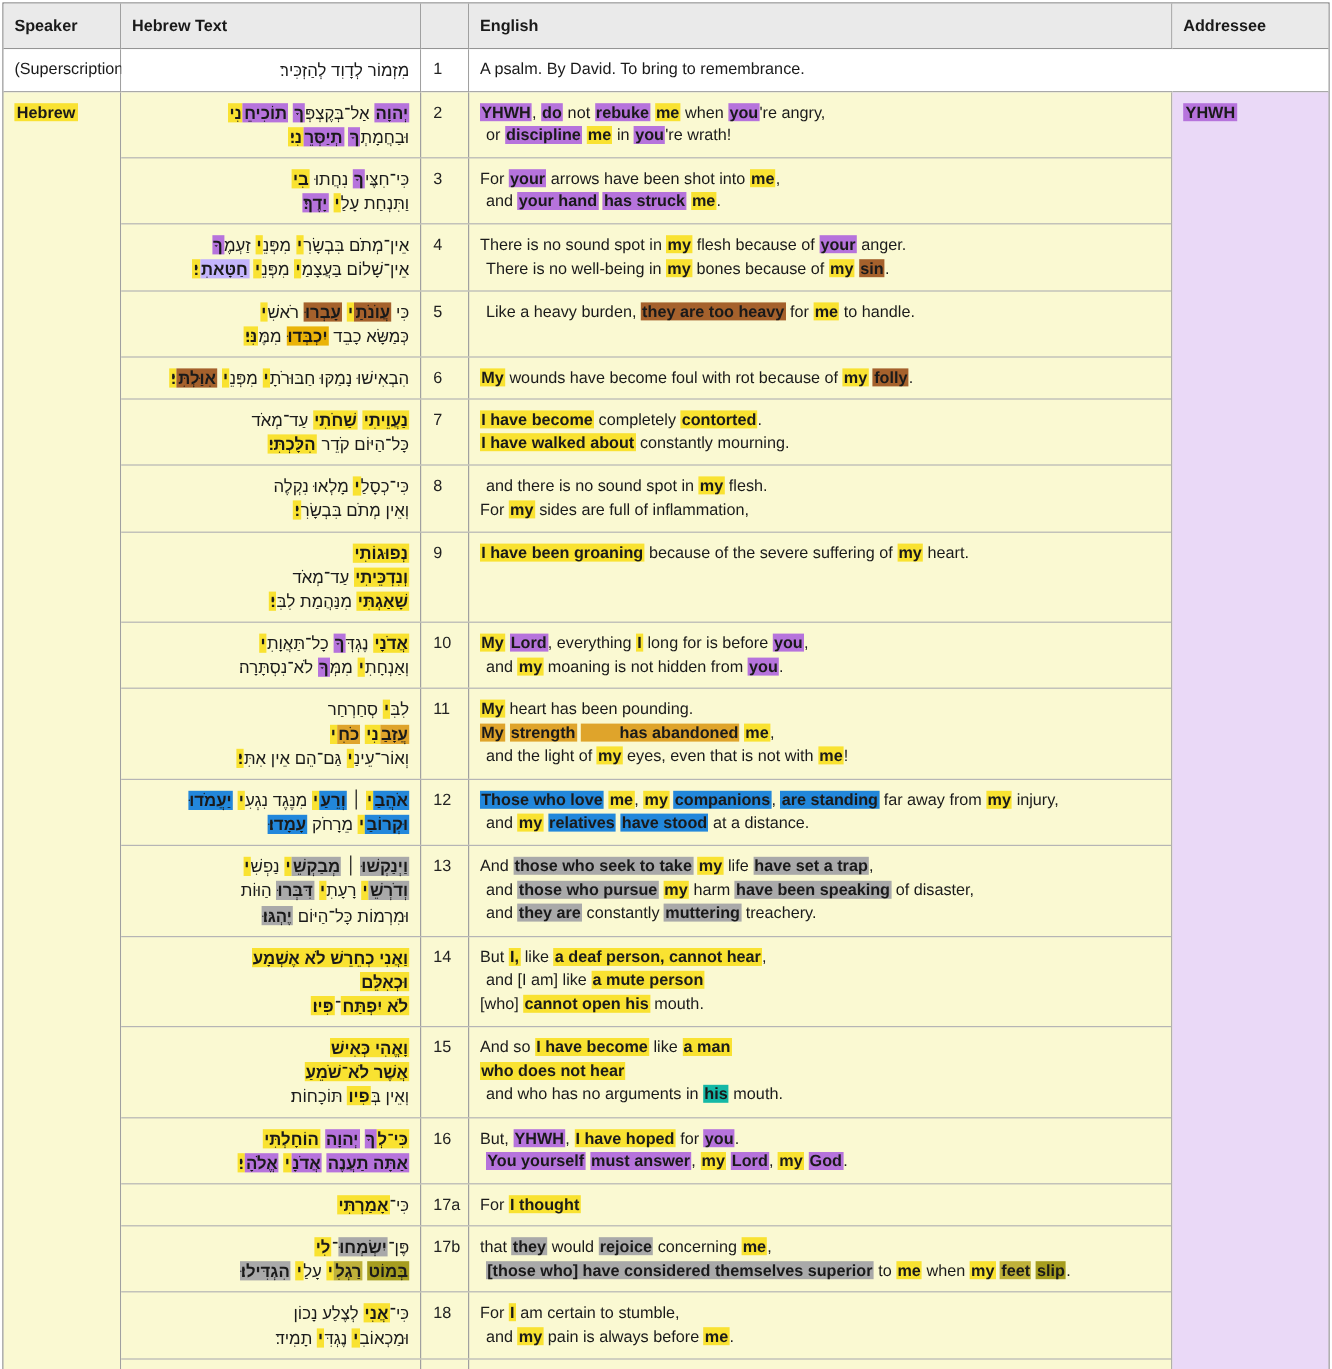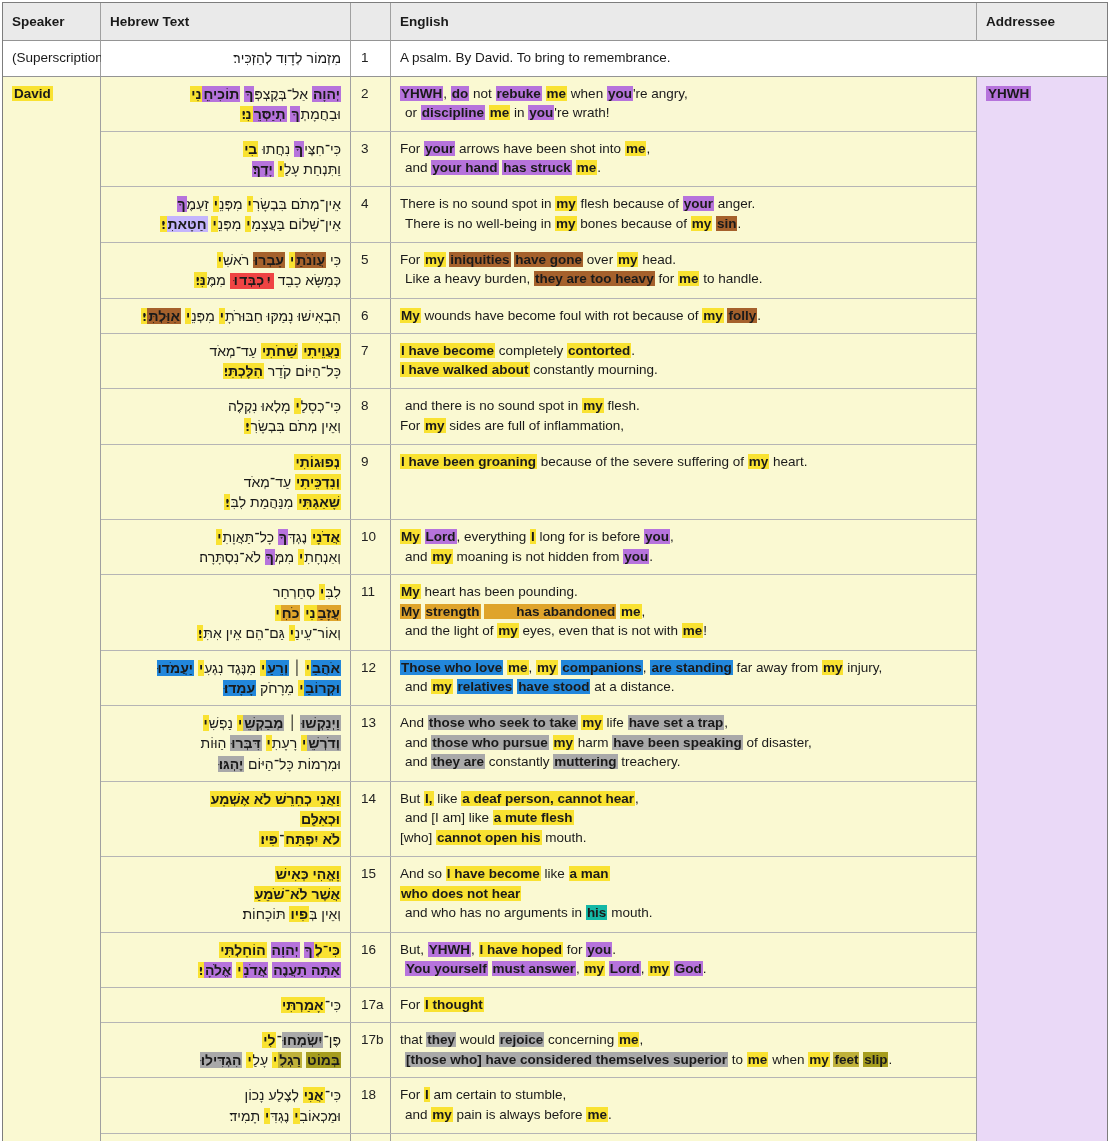--- a/index.html
+++ b/index.html
@@ -43,21 +43,21 @@
   <div class="row5 superscription">
     <div class="cell">(Superscription)</div>
     <div class="cell hebrew-cell">מִזְמוֹר לְדָוִד לְהַזְכִּיר׃</div>
     <div class="cell num-cell">1</div>
     <div class="cell english-cell">A psalm. By David. To bring to remembrance.</div>
     <div class="cell"></div>
   </div>
 
   <div class="block">
     <div class="cell speaker-cell">
-      <span class="tag" id="speaker-tag" style="background: rgb(249, 226, 49);">David</span>
+      <span class="tag" id="speaker-tag" style="background: rgb(249, 226, 49);">Hebrew</span>
     </div>
     <div class="mid" id="verse-rows">
         <div class="vrow">
           <div class="cell hebrew-cell">
             <div class="hline"><span class="hl" style="background: rgb(182, 115, 220);">יְהוָה</span><span> אַל־בְּקֶצְפְּ</span><span class="hl" style="background: rgb(182, 115, 220);">ךָ</span><span> </span><span class="hl" style="background: rgb(182, 115, 220);">תוֹכִיחֵ</span><span class="hl" style="background: rgb(249, 226, 49);">נִי</span></div>
             <div class="hline"><span>וּבַחֲמָתְ</span><span class="hl" style="background: rgb(182, 115, 220);">ךָ</span><span> </span><span class="hl" style="background: rgb(182, 115, 220);">תְיַסְּרֵ</span><span class="hl" style="background: rgb(249, 226, 49);">נִי׃</span></div>
           </div>
           <div class="cell num-cell">2</div>
           <div class="cell english-cell">
             <div class="eline"><span class="hl" style="background: rgb(182, 115, 220);">YHWH</span><span>, </span><span class="hl" style="background: rgb(182, 115, 220);">do</span><span> not </span><span class="hl" style="background: rgb(182, 115, 220);">rebuke</span><span> </span><span class="hl" style="background: rgb(249, 226, 49);">me</span><span> when </span><span class="hl" style="background: rgb(182, 115, 220);">you</span><span>'re angry,</span></div>
@@ -82,25 +82,24 @@
           </div>
           <div class="cell num-cell">4</div>
           <div class="cell english-cell">
             <div class="eline"><span>There is no sound spot in </span><span class="hl" style="background: rgb(249, 226, 49);">my</span><span> flesh because of </span><span class="hl" style="background: rgb(182, 115, 220);">your</span><span> anger.</span></div>
             <div class="eline indent"><span>There is no well-being in </span><span class="hl" style="background: rgb(249, 226, 49);">my</span><span> bones because of </span><span class="hl" style="background: rgb(249, 226, 49);">my</span><span> </span><span class="hl" style="background: rgb(165, 97, 44);">sin</span><span>.</span></div>
           </div>
         </div>
         <div class="vrow">
           <div class="cell hebrew-cell">
             <div class="hline"><span>כִּי </span><span class="hl" style="background: rgb(165, 97, 44);">עֲוֺנֹתַ</span><span class="hl" style="background: rgb(249, 226, 49);">י</span><span> </span><span class="hl" style="background: rgb(165, 97, 44);">עָבְרוּ</span><span> רֹאשִׁ</span><span class="hl" style="background: rgb(249, 226, 49);">י</span></div>
-            <div class="hline"><span>כְּמַשָּׂא כָבֵד </span><span class="hl" style="background: #ef4444; font-family: Liberation Mono, monospace;">יִכְבְּדוּ</span><span> מִמֶּ</span><span class="hl" style="background: rgb(249, 226, 49);">נִּי׃</span></div>
+            <div class="hline"><span>כְּמַשָּׂא כָבֵד </span><span class="hl" style="background: #eab308;">יִכְבְּדוּ</span><span> מִמֶּ</span><span class="hl" style="background: rgb(249, 226, 49);">נִּי׃</span></div>
           </div>
           <div class="cell num-cell">5</div>
           <div class="cell english-cell">
-            <div class="eline"><span>For </span><span class="hl" style="background: rgb(249, 226, 49);">my</span><span> </span><span class="hl" style="background: rgb(165, 97, 44);">iniquities</span><span> </span><span class="hl" style="background: rgb(165, 97, 44);">have gone</span><span> over </span><span class="hl" style="background: rgb(249, 226, 49);">my</span><span> head.</span></div>
             <div class="eline indent"><span>Like a heavy burden, </span><span class="hl" style="background: rgb(165, 97, 44);">they are too heavy</span><span> for </span><span class="hl" style="background: rgb(249, 226, 49);">me</span><span> to handle.</span></div>
           </div>
         </div>
         <div class="vrow">
           <div class="cell hebrew-cell">
             <div class="hline"><span>הִבְאִישׁוּ נָמַקּוּ חַבּוּרֹתָ</span><span class="hl" style="background: rgb(249, 226, 49);">י</span><span> מִפְּנֵ</span><span class="hl" style="background: rgb(249, 226, 49);">י</span><span> </span><span class="hl" style="background: rgb(165, 97, 44);">אִוַּלְתִּ</span><span class="hl" style="background: rgb(249, 226, 49);">י׃</span></div>
           </div>
           <div class="cell num-cell">6</div>
           <div class="cell english-cell">
             <div class="eline"><span class="hl" style="background: rgb(249, 226, 49);">My</span><span> wounds have become foul with rot because of </span><span class="hl" style="background: rgb(249, 226, 49);">my</span><span> </span><span class="hl" style="background: rgb(165, 97, 44);">folly</span><span>.</span></div>
@@ -189,21 +188,21 @@
         </div>
         <div class="vrow">
           <div class="cell hebrew-cell">
             <div class="hline"><span class="hl" style="background: rgb(249, 226, 49);">וַאֲנִי כְחֵרֵשׁ לֹא אֶשְׁמָע</span></div>
             <div class="hline"><span class="hl" style="background: rgb(249, 226, 49);">וּכְאִלֵּם</span></div>
             <div class="hline"><span class="hl" style="background: rgb(249, 226, 49);">לֹא יִפְתַּח</span><span>־</span><span class="hl" style="background: rgb(249, 226, 49);">פִּיו׃</span></div>
           </div>
           <div class="cell num-cell">14</div>
           <div class="cell english-cell">
             <div class="eline"><span>But </span><span class="hl" style="background: rgb(249, 226, 49);">I,</span><span> like </span><span class="hl" style="background: rgb(249, 226, 49);">a deaf person, cannot hear</span><span>,</span></div>
-            <div class="eline indent"><span>and [I am] like </span><span class="hl" style="background: rgb(249, 226, 49);">a mute flesh</span></div>
+            <div class="eline indent"><span>and [I am] like </span><span class="hl" style="background: rgb(249, 226, 49);">a mute person</span></div>
             <div class="eline"><span>[who] </span><span class="hl" style="background: rgb(249, 226, 49);">cannot open his</span><span> mouth.</span></div>
           </div>
         </div>
         <div class="vrow">
           <div class="cell hebrew-cell">
             <div class="hline"><span class="hl" style="background: rgb(249, 226, 49);">וָאֱהִי כְּאִישׁ</span></div>
             <div class="hline"><span class="hl" style="background: rgb(249, 226, 49);">אֲשֶׁר לֹא־שֹׁמֵעַ</span></div>
             <div class="hline"><span>וְאֵין בְּ</span><span class="hl" style="background: rgb(249, 226, 49);">פִיו</span><span> תּוֹכָחוֹת׃</span></div>
           </div>
           <div class="cell num-cell">15</div>

